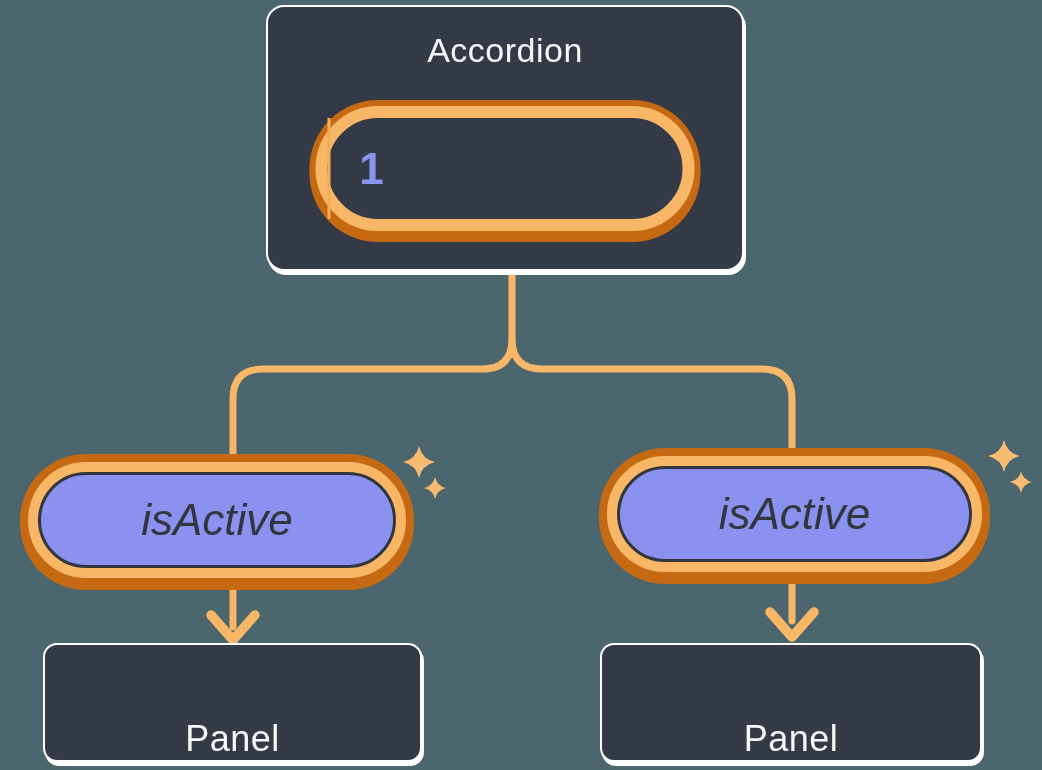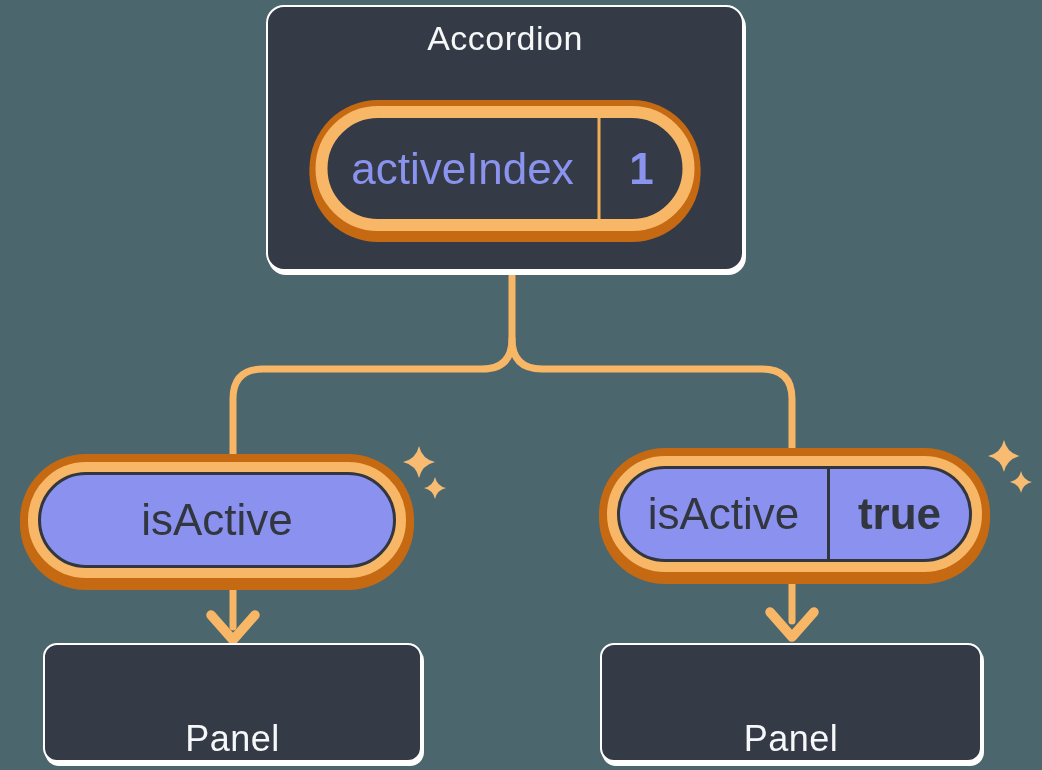--- a/index.html
+++ b/index.html
@@ -13,21 +13,21 @@
   .ahead{stroke:#f7b767;stroke-width:9.5;fill:none;stroke-linecap:round;stroke-linejoin:round;}
   .sparkle{fill:#f7bb72;}
 
   .node{
     position:absolute;box-sizing:border-box;
     background:#343b47;border:2px solid #ffffff;
     box-shadow:2px 4px 0 0 #ffffff;
   }
   .root-node{left:266px;top:5px;width:478px;height:266px;border-radius:18px;}
   .root-title{
-    margin-top:12px;text-align:center;
+    margin-top:24px;text-align:center;
     font-size:34px;font-weight:500;color:#f6f7f9;letter-spacing:0.5px;
   }
 
   .pill{position:absolute;box-sizing:border-box;border-radius:999px;display:flex;}
   .pill .cell{display:flex;align-items:center;justify-content:center;white-space:nowrap;}
   .pill .label{flex:1;}
 
   
   .state-pill{
     left:50%;transform:translateX(-50%);top:99px;width:379px;height:125px;
@@ -39,21 +39,21 @@
 
   
   .prop-pill{
     background:#f7b767;border:10px solid #f7b767;
     box-shadow:0 0 0 8px #c56a12,0 4px 0 8px #c56a12;
   }
   .prop-core{
     flex:1;display:flex;box-sizing:border-box;overflow:hidden;
     border:3px solid #32363e;border-radius:999px;background:#8b91ef;
   }
-  .prop-pill .cell{color:#32363e;font-size:44px;}
+  .prop-pill .cell{color:#32363e;font-size:44px;font-style:italic;}
   .prop-pill .value{font-weight:700;border-left:3px solid #32363e;}
   .prop-pill-left{left:28px;top:462px;width:378px;height:116px;}
   .prop-pill-left .value{width:148px;}
   .prop-pill-right{left:607px;top:456px;width:375px;height:116px;}
   .prop-pill-right .value{width:139px;}
 
   .panel{
     border-radius:14px;display:flex;align-items:flex-end;justify-content:center;
     color:#f6f7f9;font-size:36px;font-weight:500;letter-spacing:0.5px;
   }
@@ -79,35 +79,33 @@
     <path class="sparkle" d="M723 120 Q725 129 734 131 Q725 133 723 142 Q721 133 712 131 Q721 129 723 120 Z"></path>
     <path class="sparkle" d="M419 446 Q422 459 435 462 Q422 465 419 478 Q416 465 403 462 Q416 459 419 446 Z"></path>
     <path class="sparkle" d="M435 477 Q437 486 446 488 Q437 490 435 499 Q433 490 424 488 Q433 486 435 477 Z"></path>
     <path class="sparkle" d="M1004 440 Q1007 453 1020 456 Q1007 459 1004 472 Q1001 459 988 456 Q1001 453 1004 440 Z"></path>
     <path class="sparkle" d="M1021 471 Q1023 480 1032 482 Q1023 484 1021 493 Q1019 484 1010 482 Q1019 480 1021 471 Z"></path>
   </svg>
 
   <div class="node root-node">
     <div class="root-title">Accordion</div>
     <div class="pill state-pill">
-      <span class="cell label">activeIndex</span>
       <span class="cell value">1</span>
     </div>
   </div>
 
   <div class="pill prop-pill prop-pill-left">
     <div class="prop-core">
       <span class="cell label">isActive</span>
     </div>
   </div>
 
   <div class="pill prop-pill prop-pill-right">
     <div class="prop-core">
       <span class="cell label">isActive</span>
-      <span class="cell value">true</span>
     </div>
   </div>
 
   <div class="node panel panel-left">
     <span>Panel</span>
   </div>
   <div class="node panel panel-right">
     <span>Panel</span>
   </div>
 

